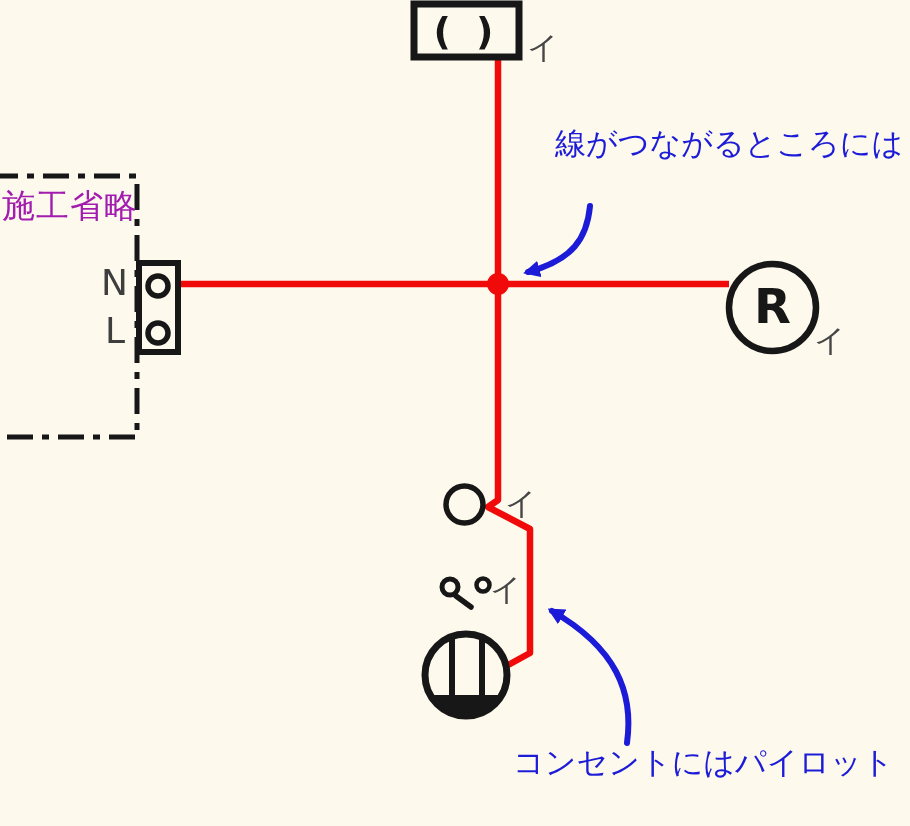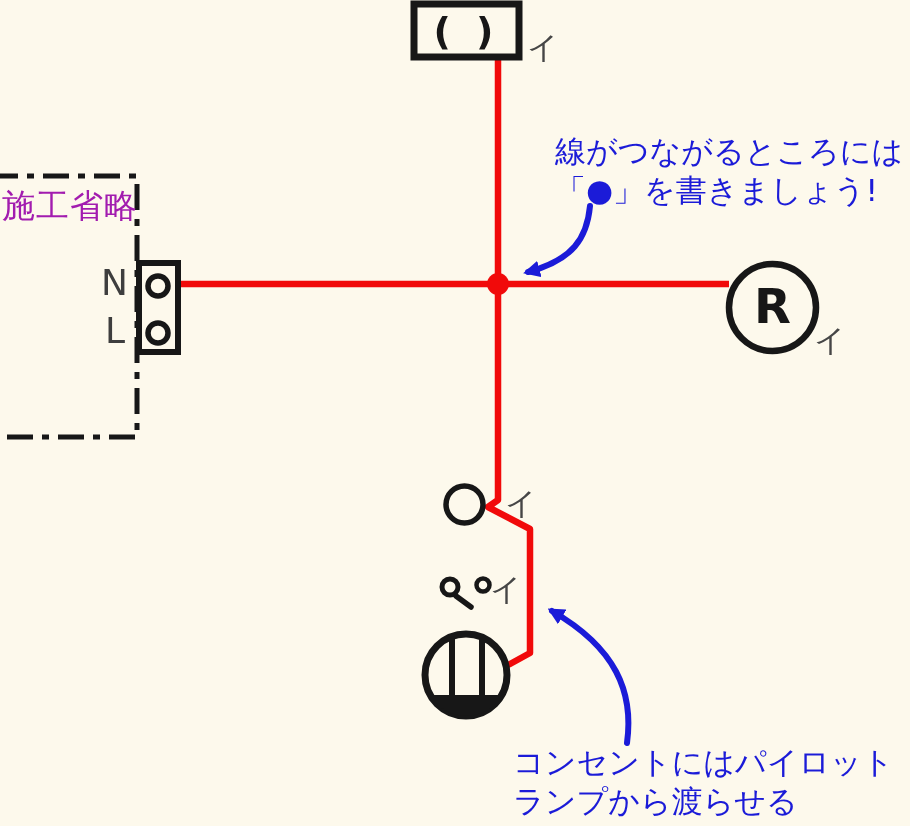--- a/index.html
+++ b/index.html
@@ -22,21 +22,21 @@
     font-size:38px;font-weight:bold;letter-spacing:6px;
   }
   .src-title{left:2px;top:184px;font-size:33px;color:#a21caf;letter-spacing:1px;}
   .term-n{left:101px;top:262px;font-size:36px;color:#3e3e3e;}
   .term-l{left:105px;top:310px;font-size:36px;color:#3e3e3e;}
   .r-letter{left:745px;top:278px;width:55px;text-align:center;font-size:48px;font-weight:bold;}
   .lbl-ceiling{left:527px;top:27px;}
   .lbl-receptacle{left:814px;top:320px;}
   .lbl-pilot{left:505px;top:483px;}
   .lbl-switch{left:490px;top:569px;}
-  .note-junction{left:555px;top:132px;}
+  .note-junction{left:555px;top:124px;text-align:right;}
   .note-outlet{left:513px;top:743px;}
 </style>
 </head>
 <body>
 
 <div class="stage">
 
   <svg width="910" height="826" viewBox="0 0 910 826">
     <defs>
       <marker id="arrowBlue" viewBox="0 0 10 10" refX="7" refY="5" markerWidth="2.8" markerHeight="2.8" orient="auto" markerUnits="strokeWidth">
@@ -87,21 +87,19 @@
   <div class="txt term-l">L</div>
 
   <div class="txt sym r-letter">R</div>
   <div class="txt lbl lbl-receptacle">イ</div>
 
   <div class="txt lbl lbl-pilot">イ</div>
   <div class="txt lbl lbl-switch">イ</div>
 
   <div class="txt note note-junction">
     <span>線がつながるところには</span>
-    <span>「●」を書きましょう!</span>
   </div>
 
   <div class="txt note note-outlet">
     <span>コンセントにはパイロット</span>
-    <span>ランプから渡らせる</span>
   </div>
 
 </div>
 
 </body></html>

